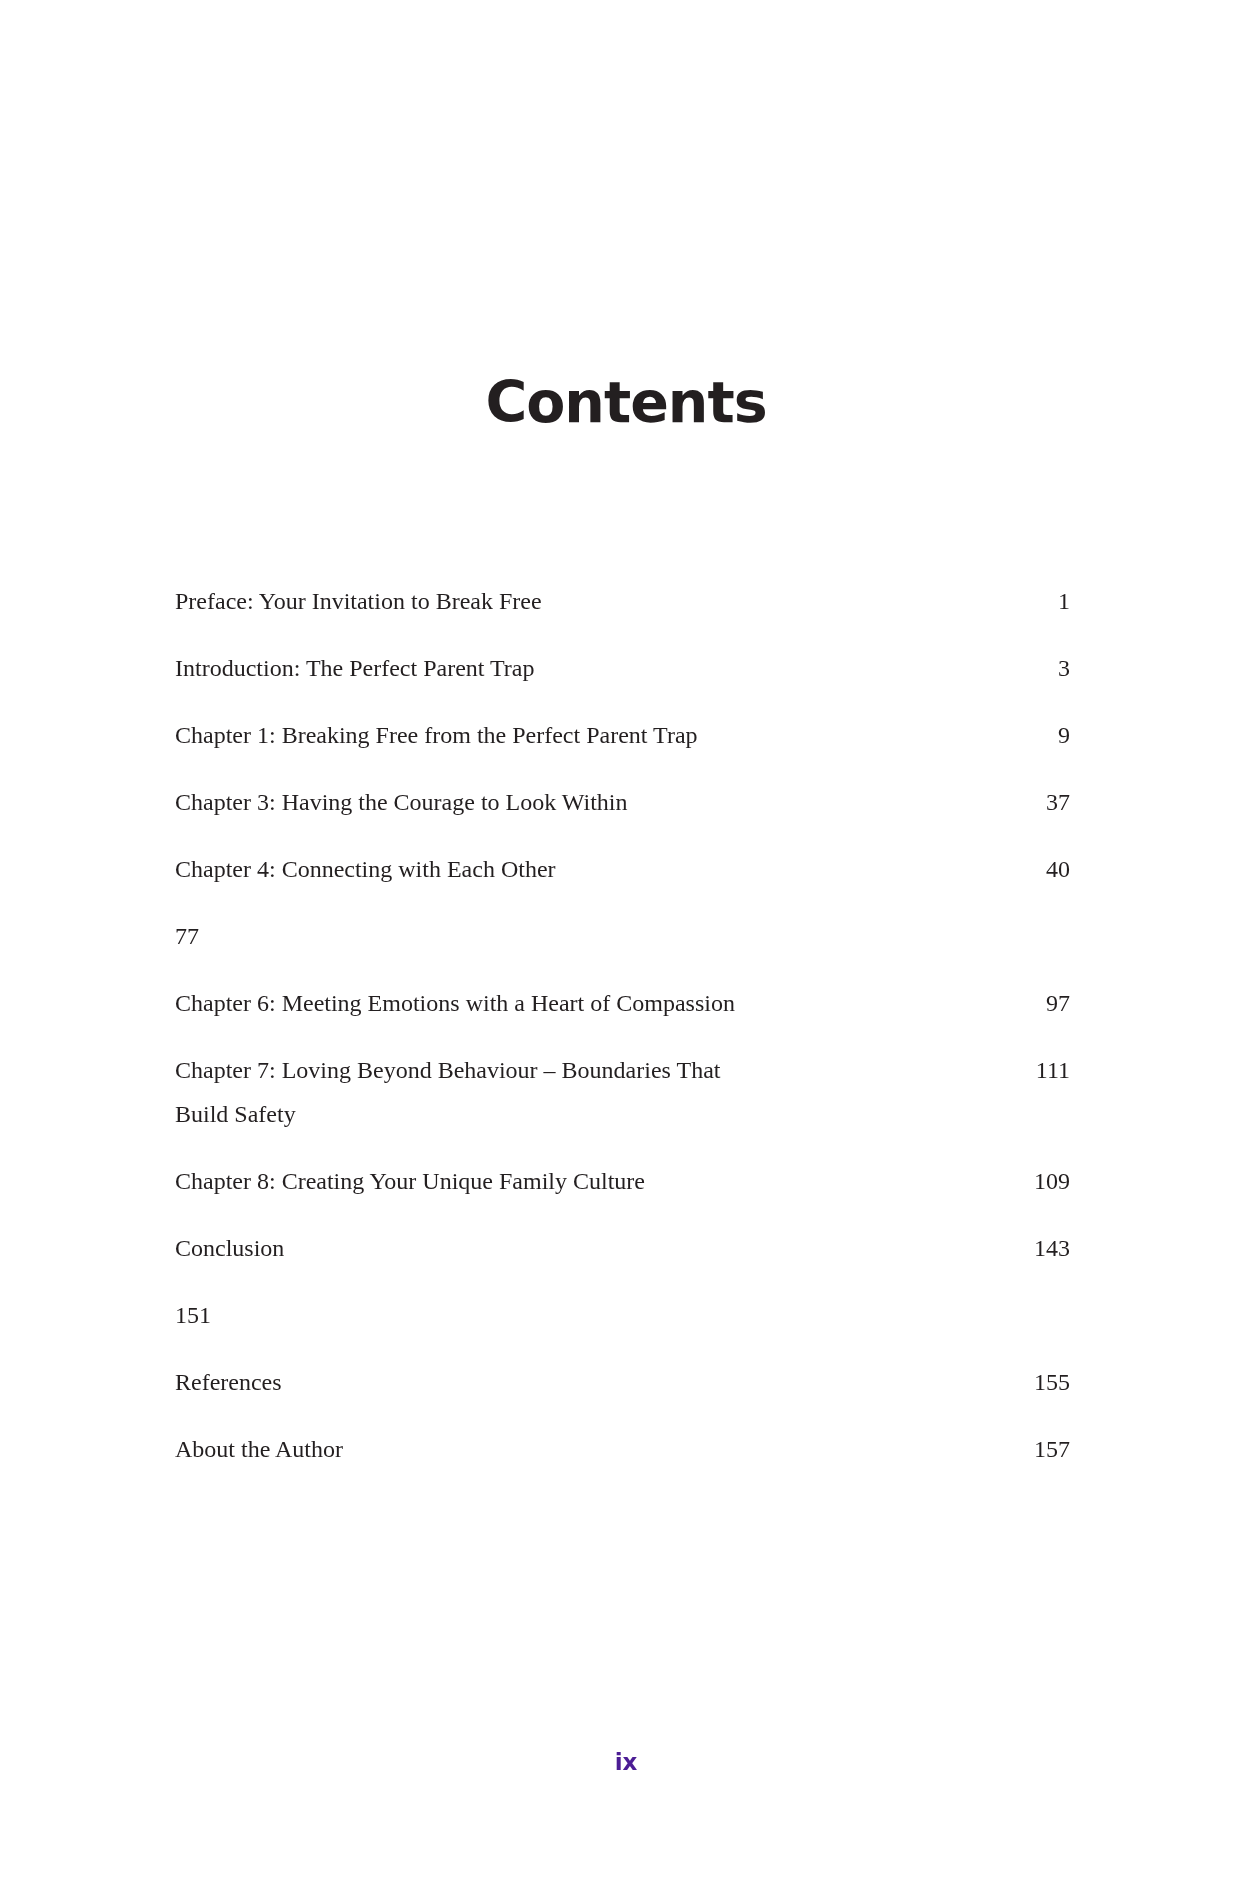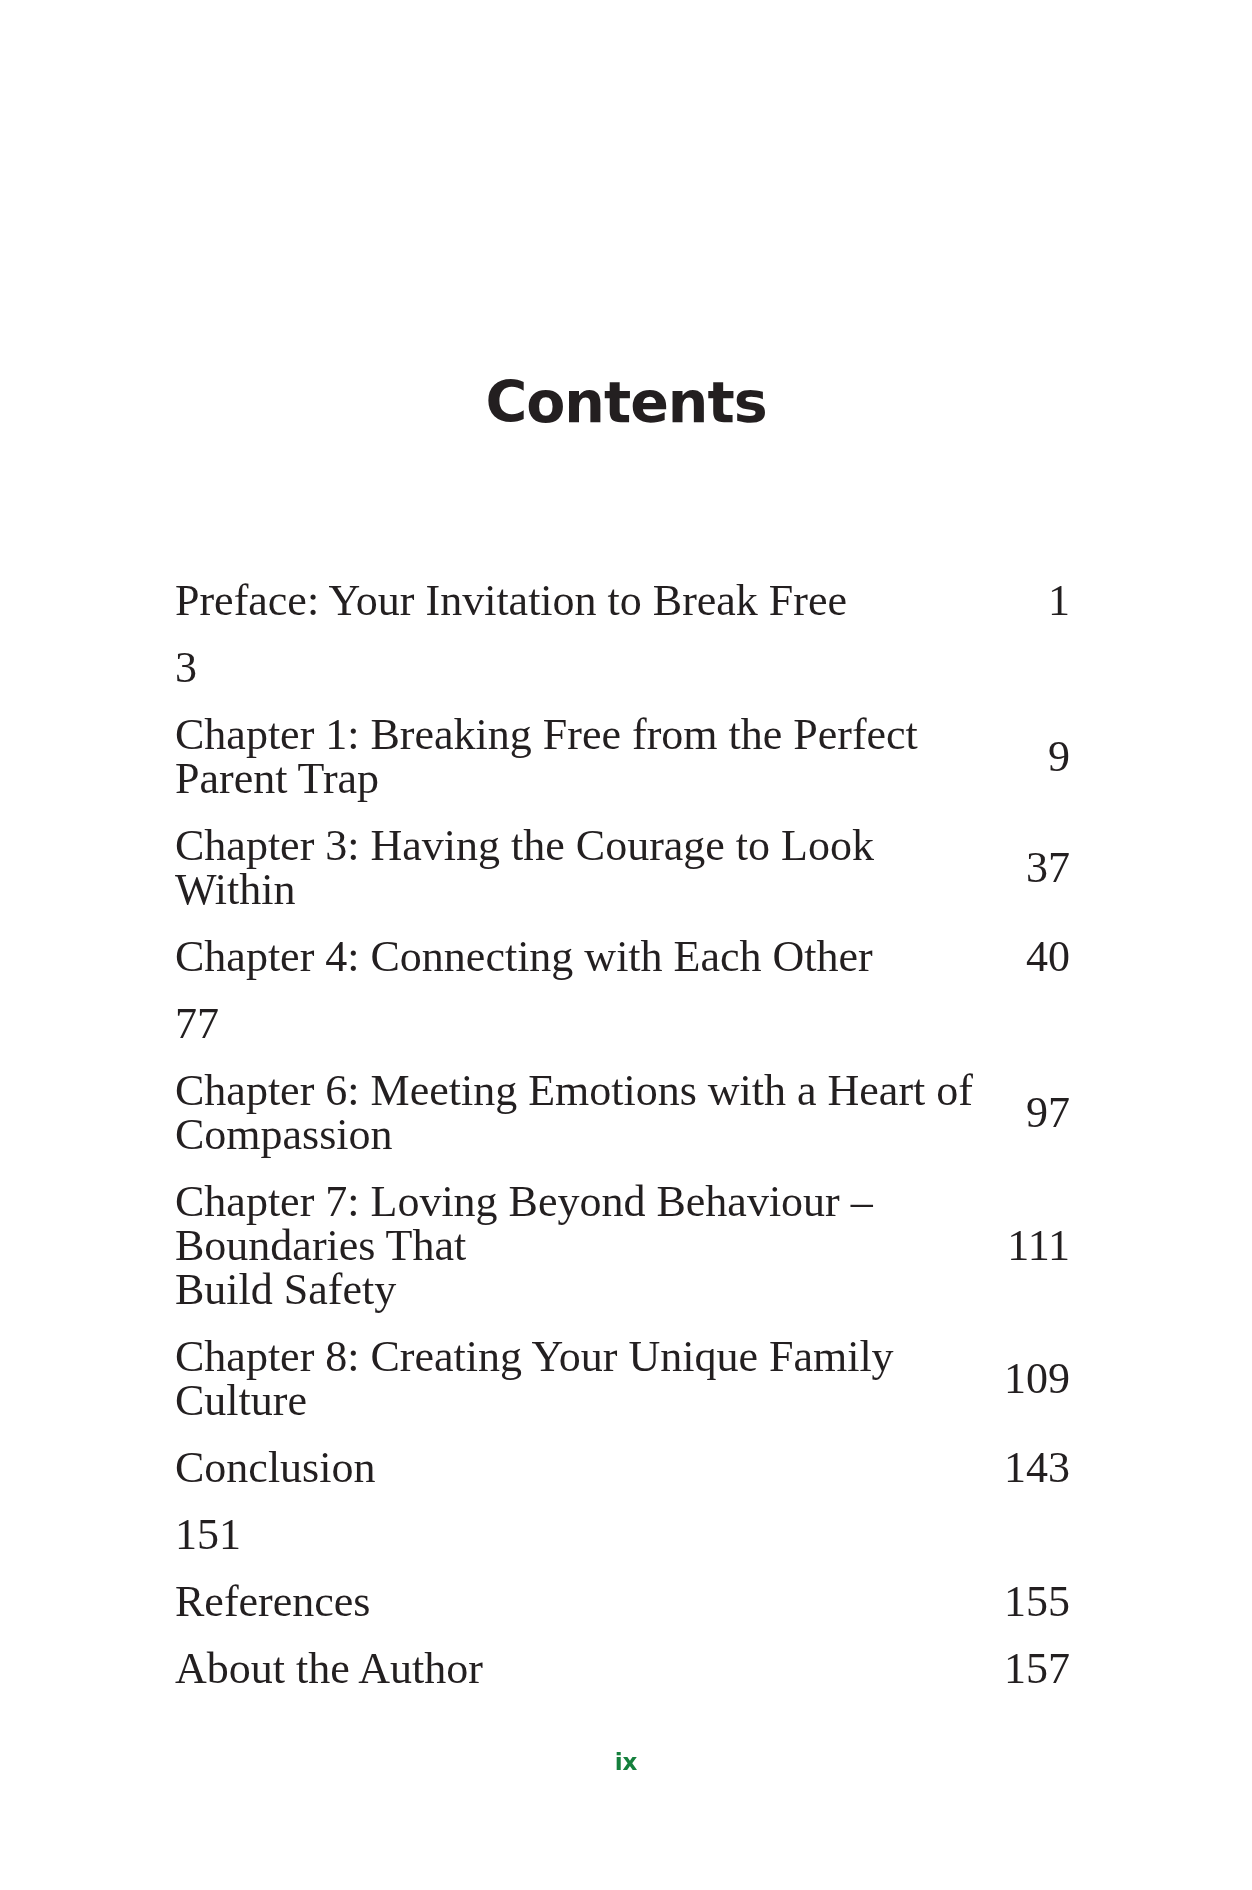--- a/index.html
+++ b/index.html
@@ -29,22 +29,22 @@
   }
   .toc {
     position: absolute;
     top: 579px;
     left: 175px;
     width: 895px;
   }
   .toc-row {
     display: flex;
     justify-content: space-between;
-    align-items: center;
-    font-size: 44px;
+    align-items: flex-start;
+    font-size: 24px;
     line-height: 44px;
     margin-bottom: 23px;
     gap: 9px;
   }
   .entry-title {
     white-space: pre-line;
     padding-right: 34px;
   }
   .entry-page {
     text-align: right;
@@ -53,38 +53,39 @@
   .folio {
     position: absolute;
     top: 1751px;
     left: 0;
     width: 100%;
     text-align: center;
     font-family: "DejaVu Sans", sans-serif;
     font-weight: 700;
     font-size: 23px;
     line-height: 1;
-    color: #15803d;
+    color: #4c1d95;
   }
 </style>
 </head>
 <body>
 
 <div class="page">
 
   <h1 class="doc-title">Contents</h1>
 
   <div class="toc">
 
     <div class="toc-row">
       <span class="entry-title">Preface: Your Invitation to Break Free</span>
       <span class="entry-page">1</span>
     </div>
 
     <div class="toc-row">
+      <span class="entry-title">Introduction: The Perfect Parent Trap</span>
       <span class="entry-page">3</span>
     </div>
 
     <div class="toc-row">
       <span class="entry-title">Chapter 1: Breaking Free from the Perfect Parent Trap</span>
       <span class="entry-page">9</span>
     </div>
 
 
     <div class="toc-row">

